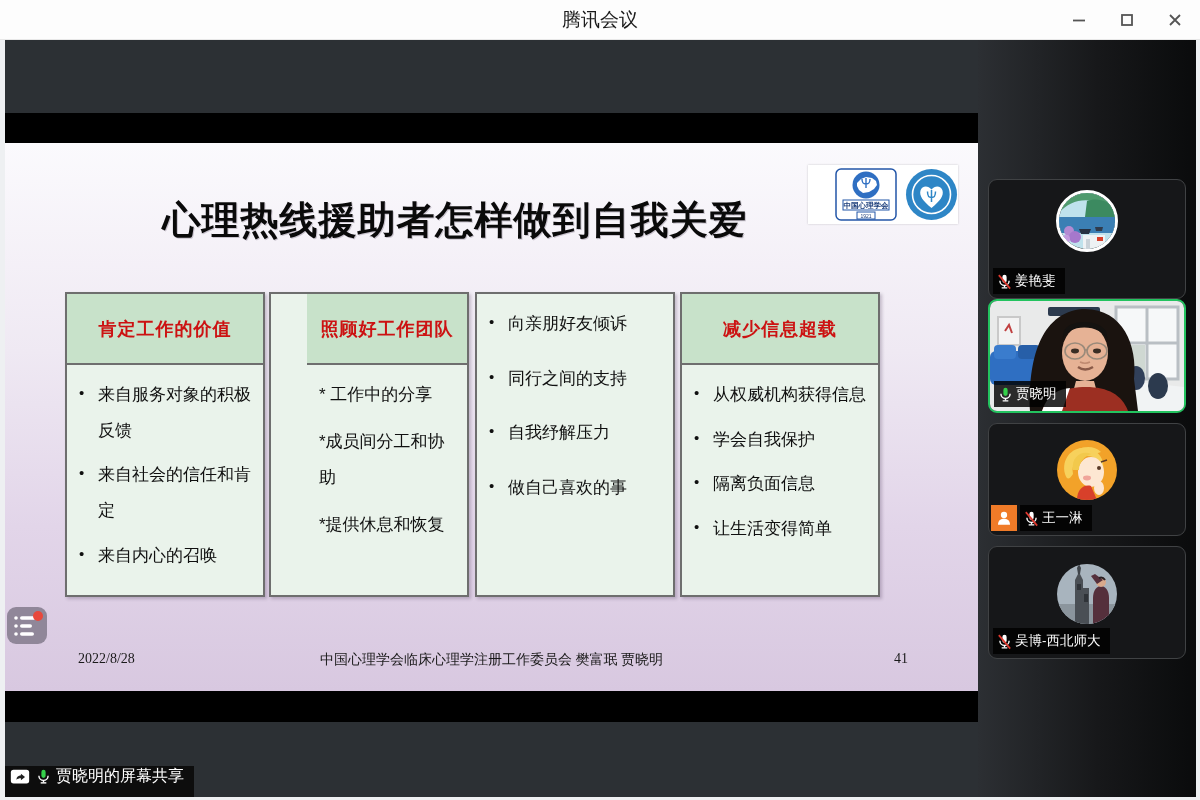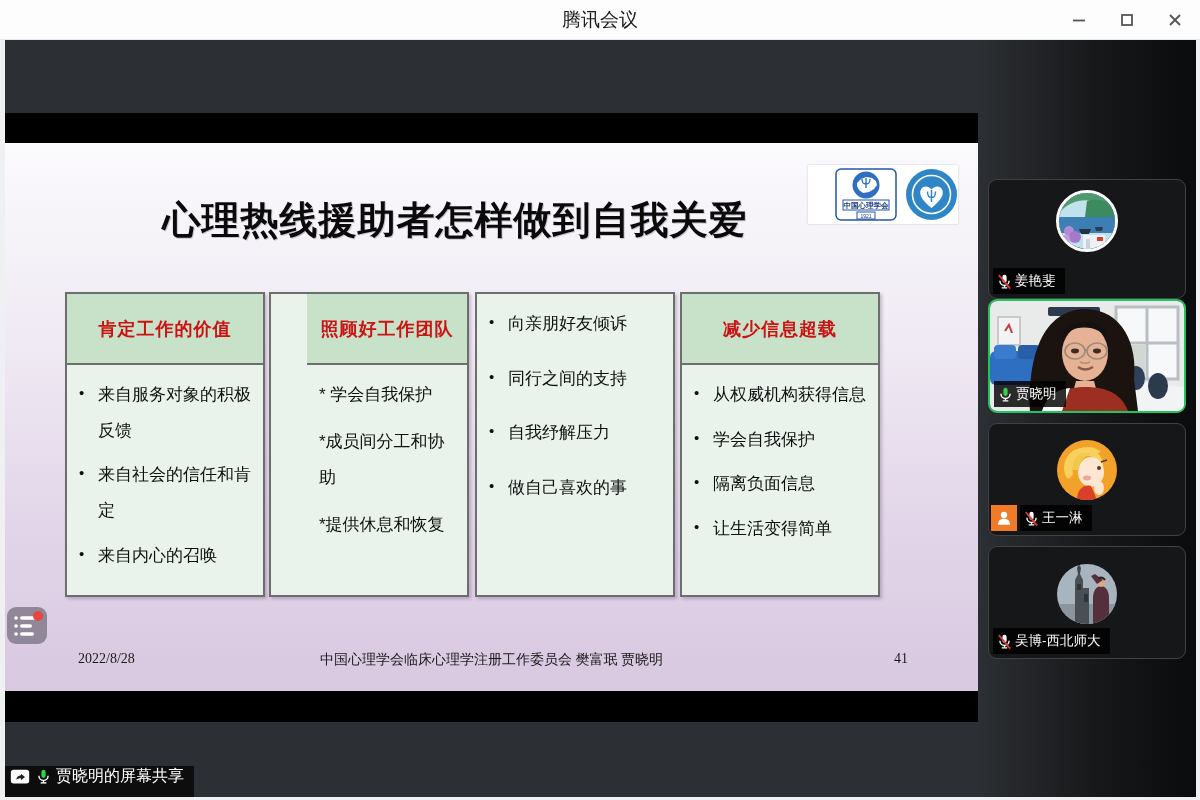--- a/index.html
+++ b/index.html
@@ -182,21 +182,21 @@
           <div class="li">
               <span class="b">•</span>
               <span>来自内心的召唤</span>
             </div>
         </div>
       </div>
 
       <div class="col">
         <div class="col-header">照顾好工作团队</div>
         <div class="col-body">
-          <div class="li-plain">* 学会自我保护</div>
+          <div class="li-plain">* 工作中的分享</div>
           <div class="li-plain">*成员间分工和协助</div>
           <div class="li-plain">*提供休息和恢复</div>
         </div>
       </div>
 
       <div class="col gap-lg">
         <div class="col-body">
           <div class="li">
               <span class="b">•</span>
               <span>向亲朋好友倾诉</span>

